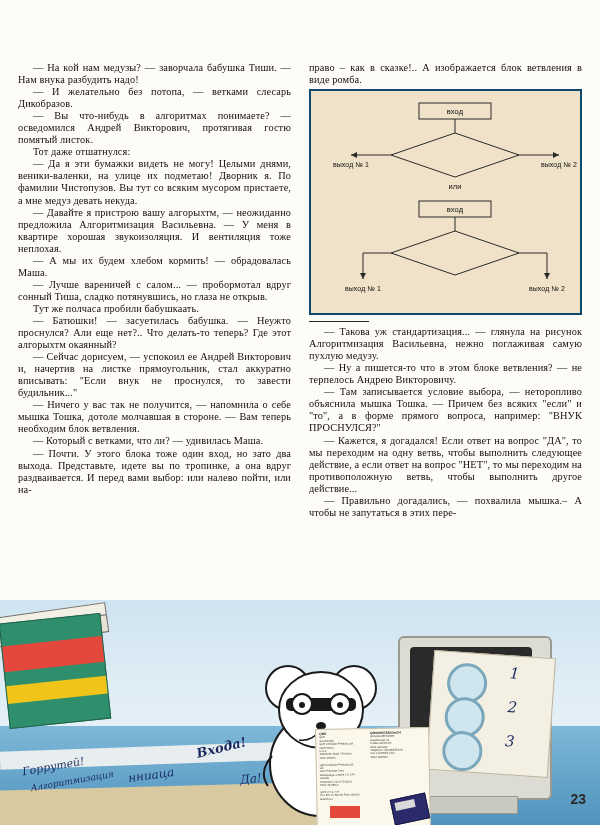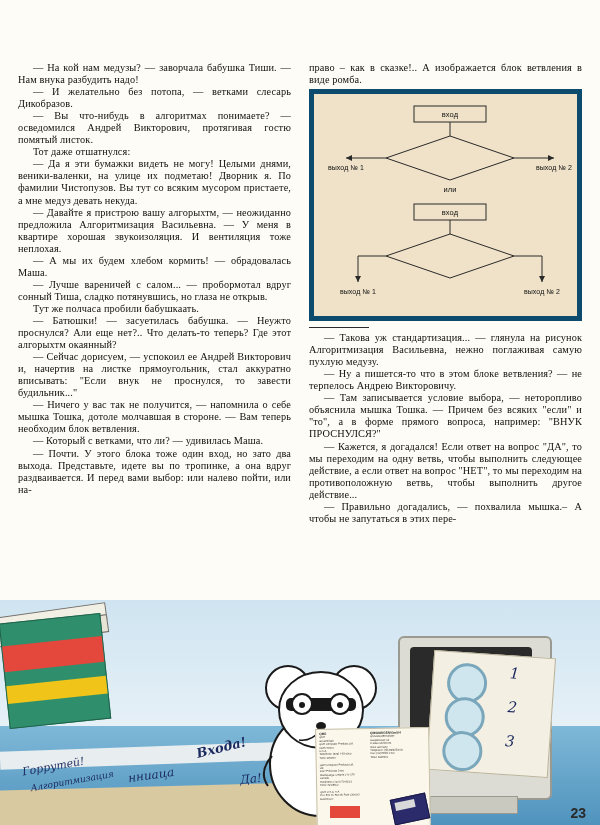--- a/index.html
+++ b/index.html
@@ -44,22 +44,22 @@
   }
   .col p.noind {
     text-indent: 0;
   }
   b { font-weight: normal; }
 
   
   .figure {
     margin: 3px 0 4px 0;
     background: #efe2c8;
-    border: 5px solid #0c4a6e;
-    padding: 6px 4px 4px 4px;
+    border: 2px solid #0c4a6e;
+    padding: 6px 4px 4px 12px;
     height: 212px;
     position: relative;
   }
   .figsvg { display: block; }
   .divider {
     border-top: 1px solid #2a2a2a;
     width: 60px;
     margin: 6px 0 4px 0;
   }
 
@@ -223,21 +223,21 @@
     border: 1px solid #1a1a48;
     transform: rotate(-12deg);
   }
   .floppy .lbl {
     position: absolute; left: 3px; top: 3px;
     width: 20px; height: 8px; background: #d9d9d9;
   }
   .pagenum {
     position: absolute;
     right: 14px;
-    bottom: 4px;
+    bottom: 18px;
     font-family: "Liberation Sans", sans-serif;
     font-size: 14px;
     color: #2a2a2a;
     font-weight: bold;
     margin-left: 16px;
   }
 </style>
 </head>
 <body>
 

